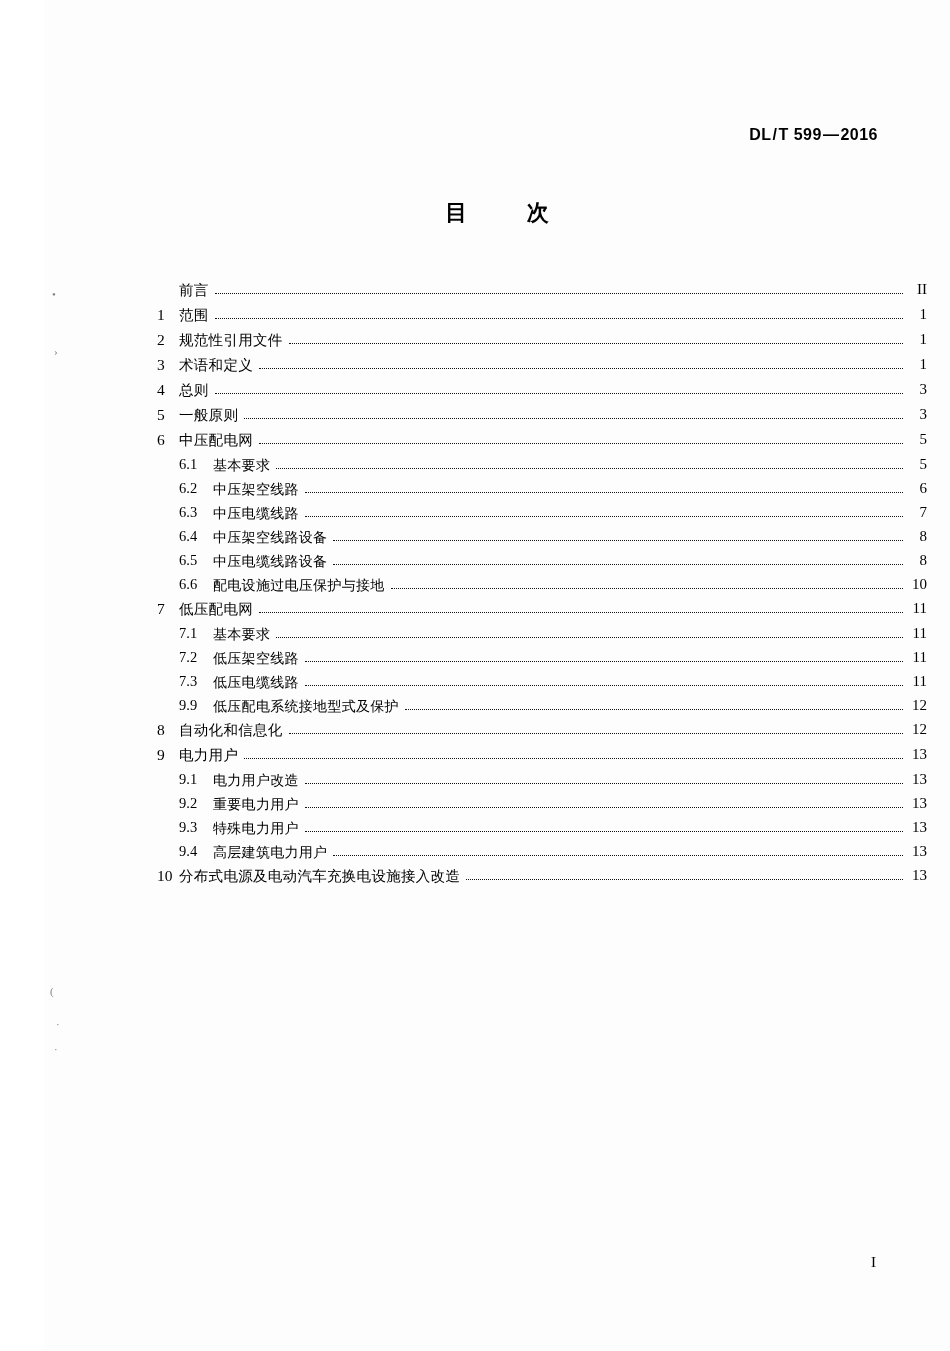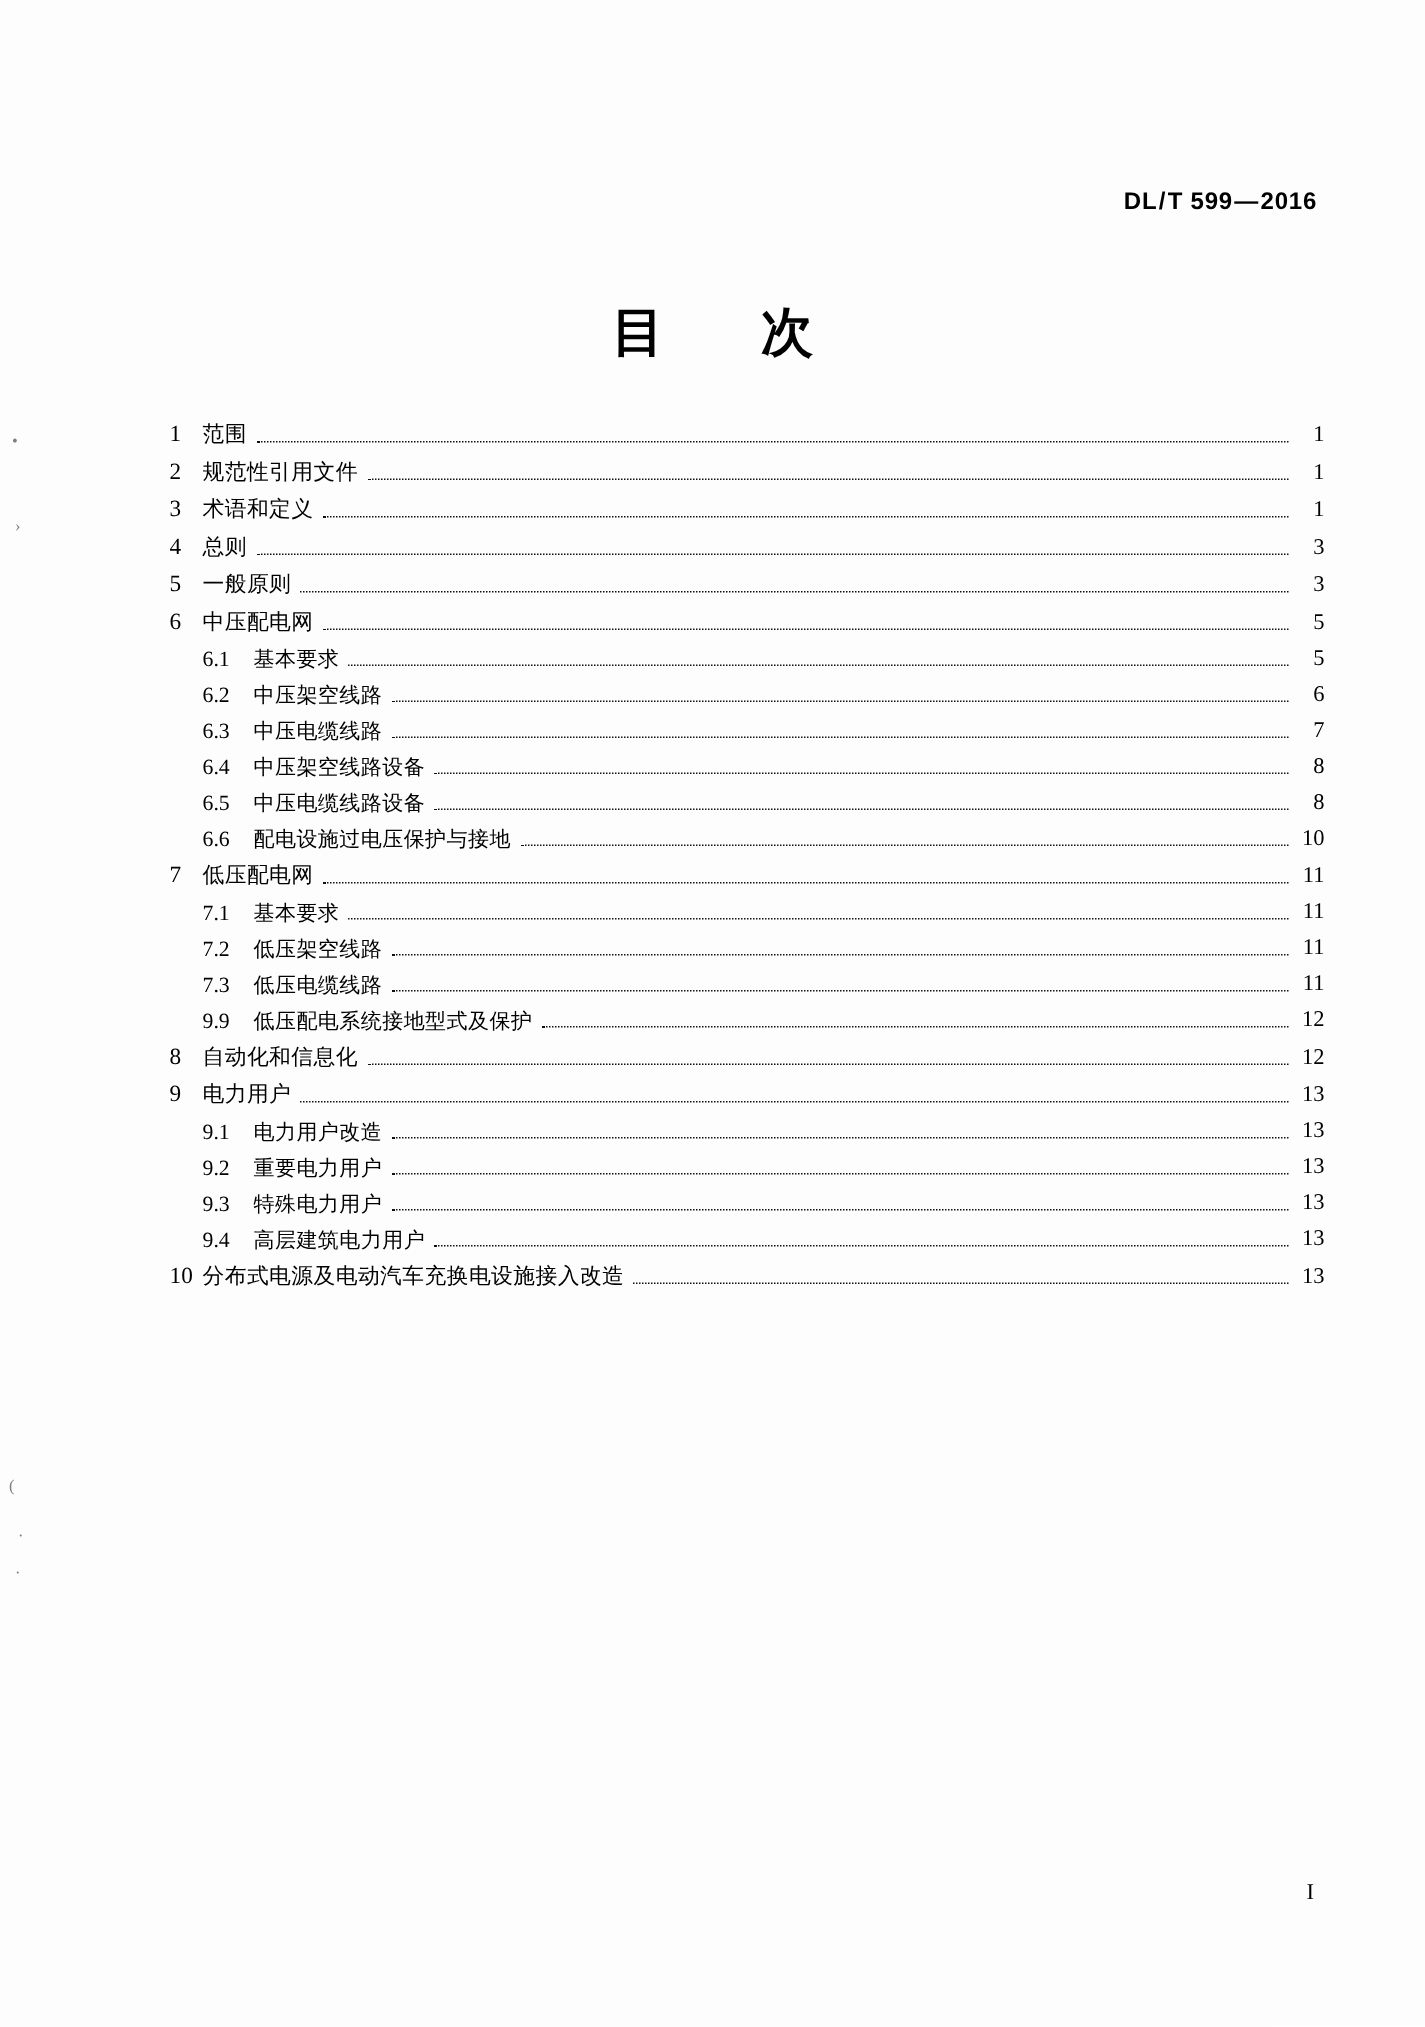--- a/index.html
+++ b/index.html
@@ -12,20 +12,21 @@
     height: 1351px;
     position: relative;
     font-family: "Liberation Serif", serif;
     color: #000000;
     overflow: hidden;
   }
   .page {
     position: absolute;
     inset: 0;
     background: #fdfdfd;
+    margin-left: 44px;
   }
   
   .std-number {
     position: absolute;
     top: 126px;
     right: 72px;
     font-family: "Liberation Sans", sans-serif;
     font-weight: bold;
     font-size: 16px;
     letter-spacing: 0.5px;
@@ -35,21 +36,21 @@
     font-weight: bold;
     padding: 0 1px;
   }
   
   .doc-title {
     position: absolute;
     top: 198px;
     left: 0;
     width: 100%;
     text-align: center;
-    font-size: 35px;
+    font-size: 22px;
     font-weight: bold;
     letter-spacing: 26px;
     text-indent: 26px;
     font-family: "DejaVu Sans", "Liberation Sans", sans-serif;
   }
   
   .toc {
     position: absolute;
     top: 282px;
     left: 113px;
@@ -129,20 +130,26 @@
 <div class="page">
 
   <div class="std-number">
     <span>DL</span><span class="sep">/</span><span>T 599</span><span class="sep">—</span><span>2016</span>
   </div>
 
   <div class="doc-title">目  次</div>
 
   <div class="toc" id="toc-container">
       <div class="toc-row lvl1">
+        <span class="toc-num"></span>
+        <span class="toc-label">前言</span>
+        <span class="toc-leader"></span>
+        <span class="toc-page">II</span>
+      </div>
+      <div class="toc-row lvl1">
         <span class="toc-num">1</span>
         <span class="toc-label">范围</span>
         <span class="toc-leader"></span>
         <span class="toc-page">1</span>
       </div>
       <div class="toc-row lvl1">
         <span class="toc-num">2</span>
         <span class="toc-label">规范性引用文件</span>
         <span class="toc-leader"></span>
         <span class="toc-page">1</span>

